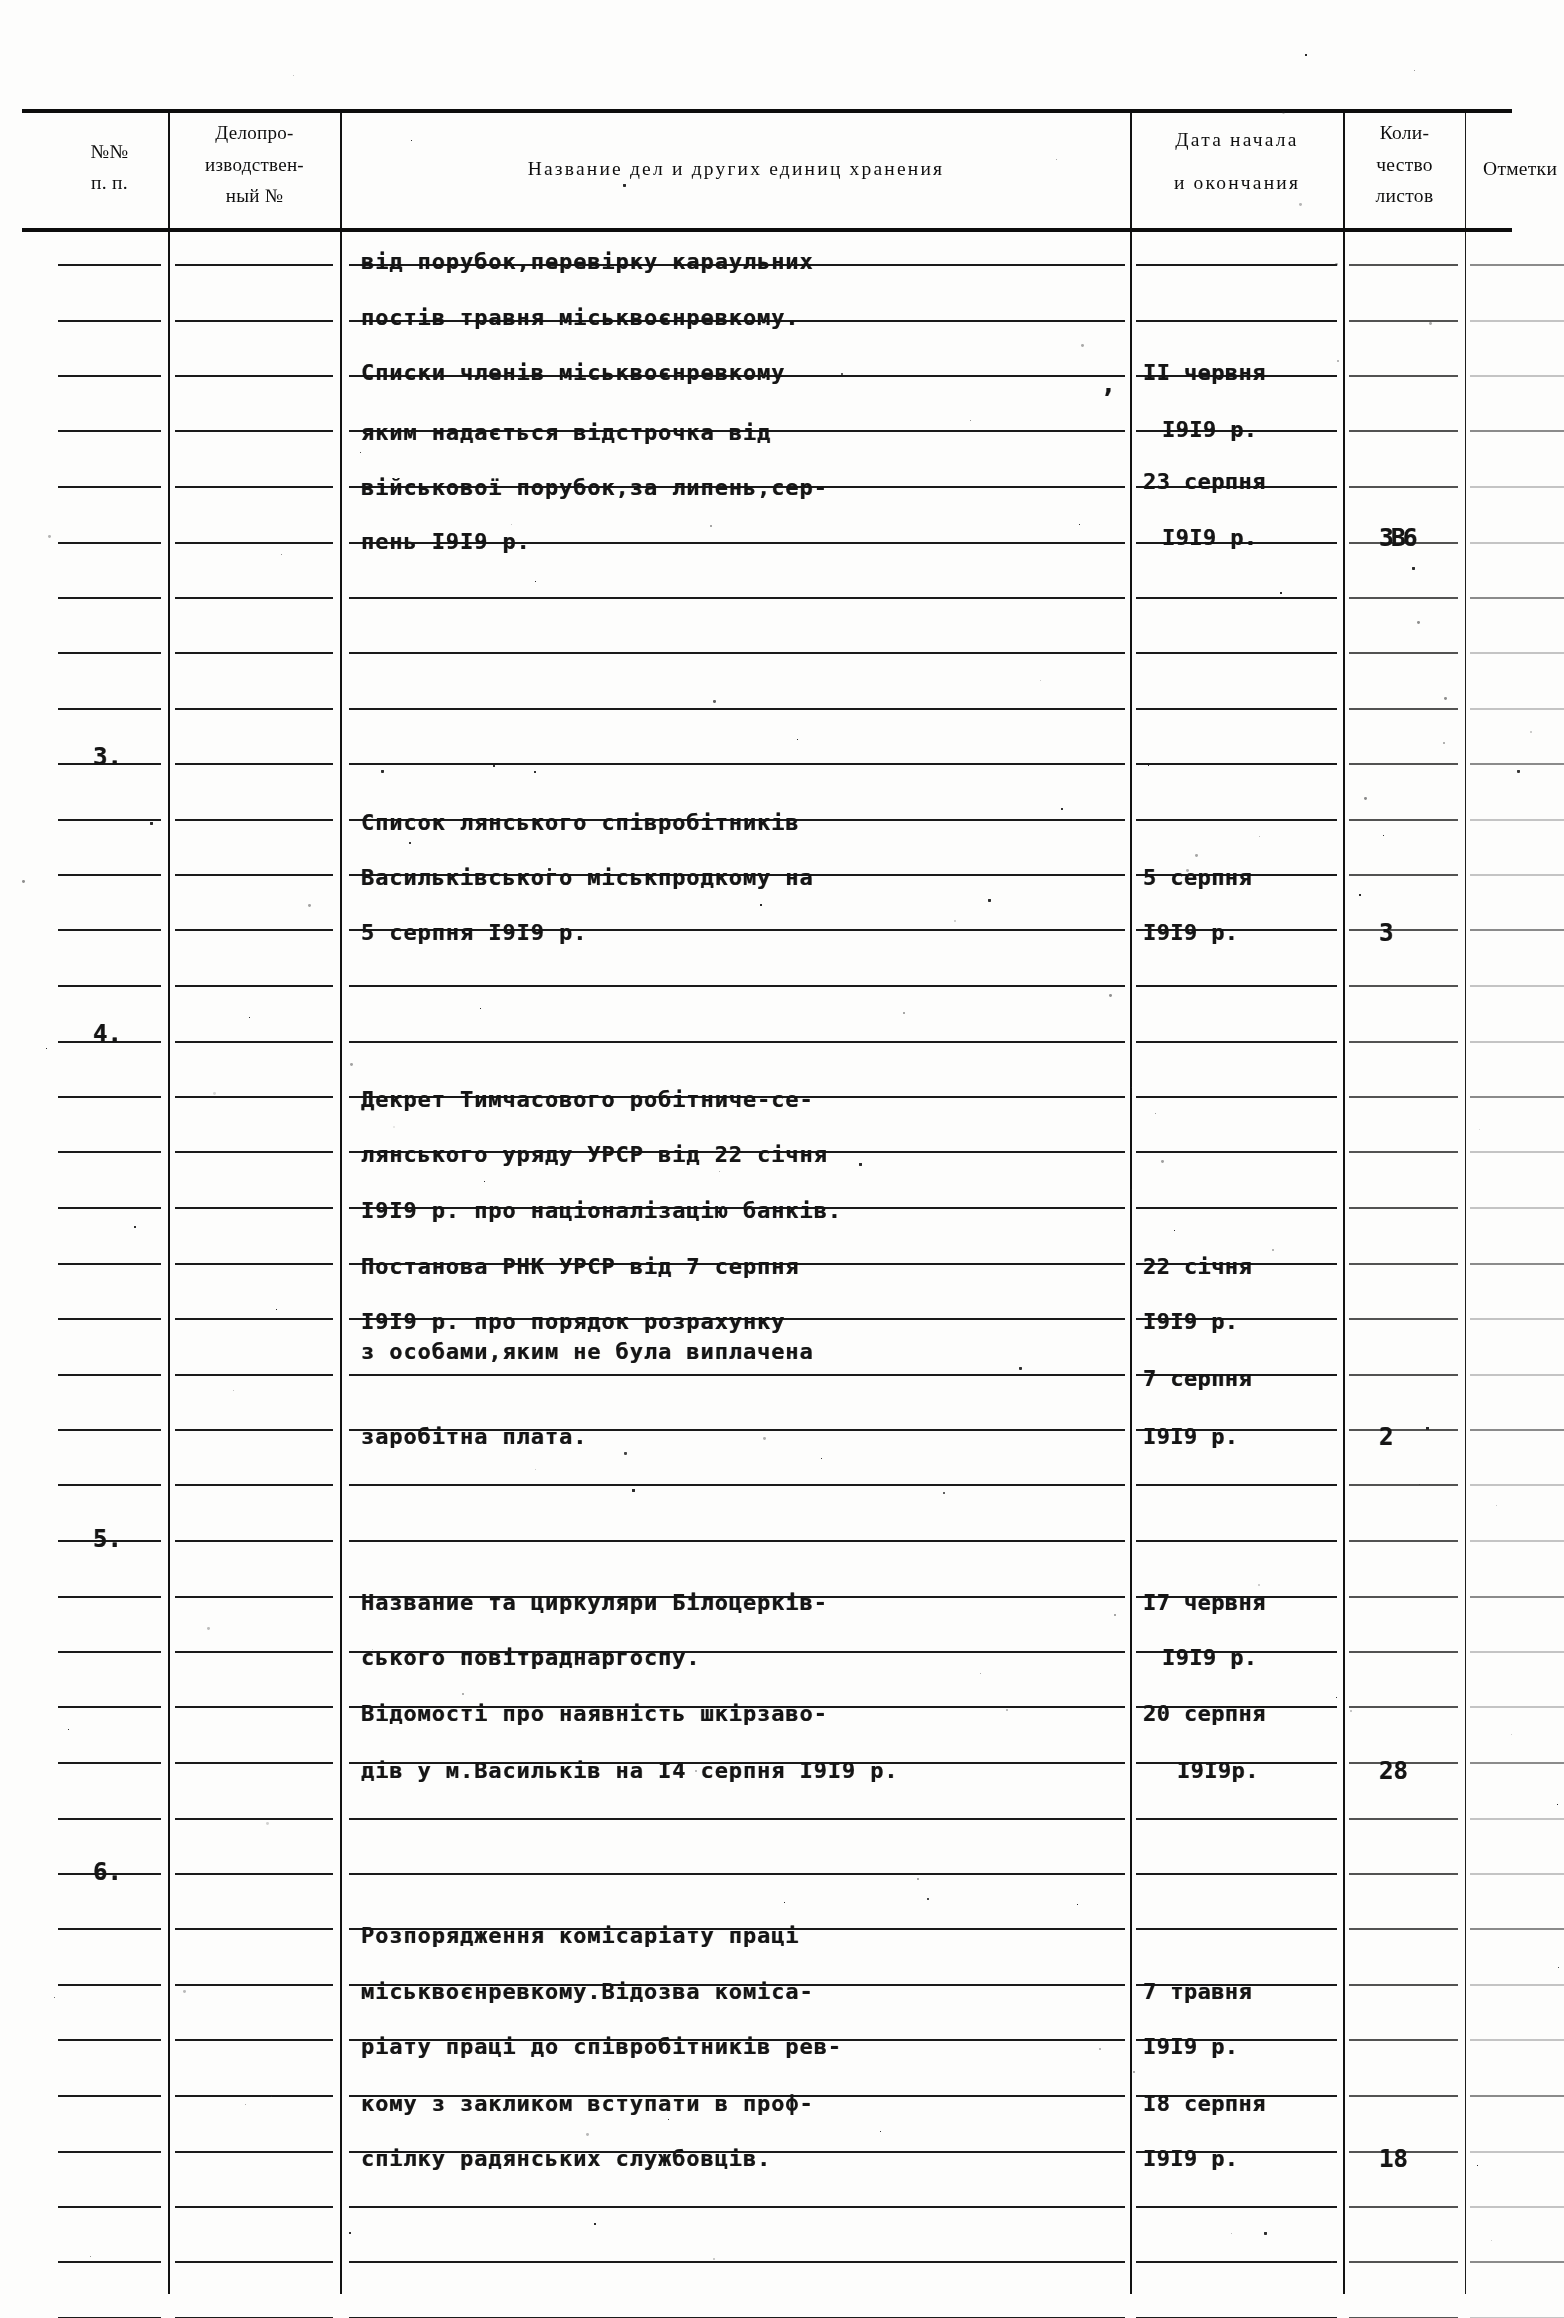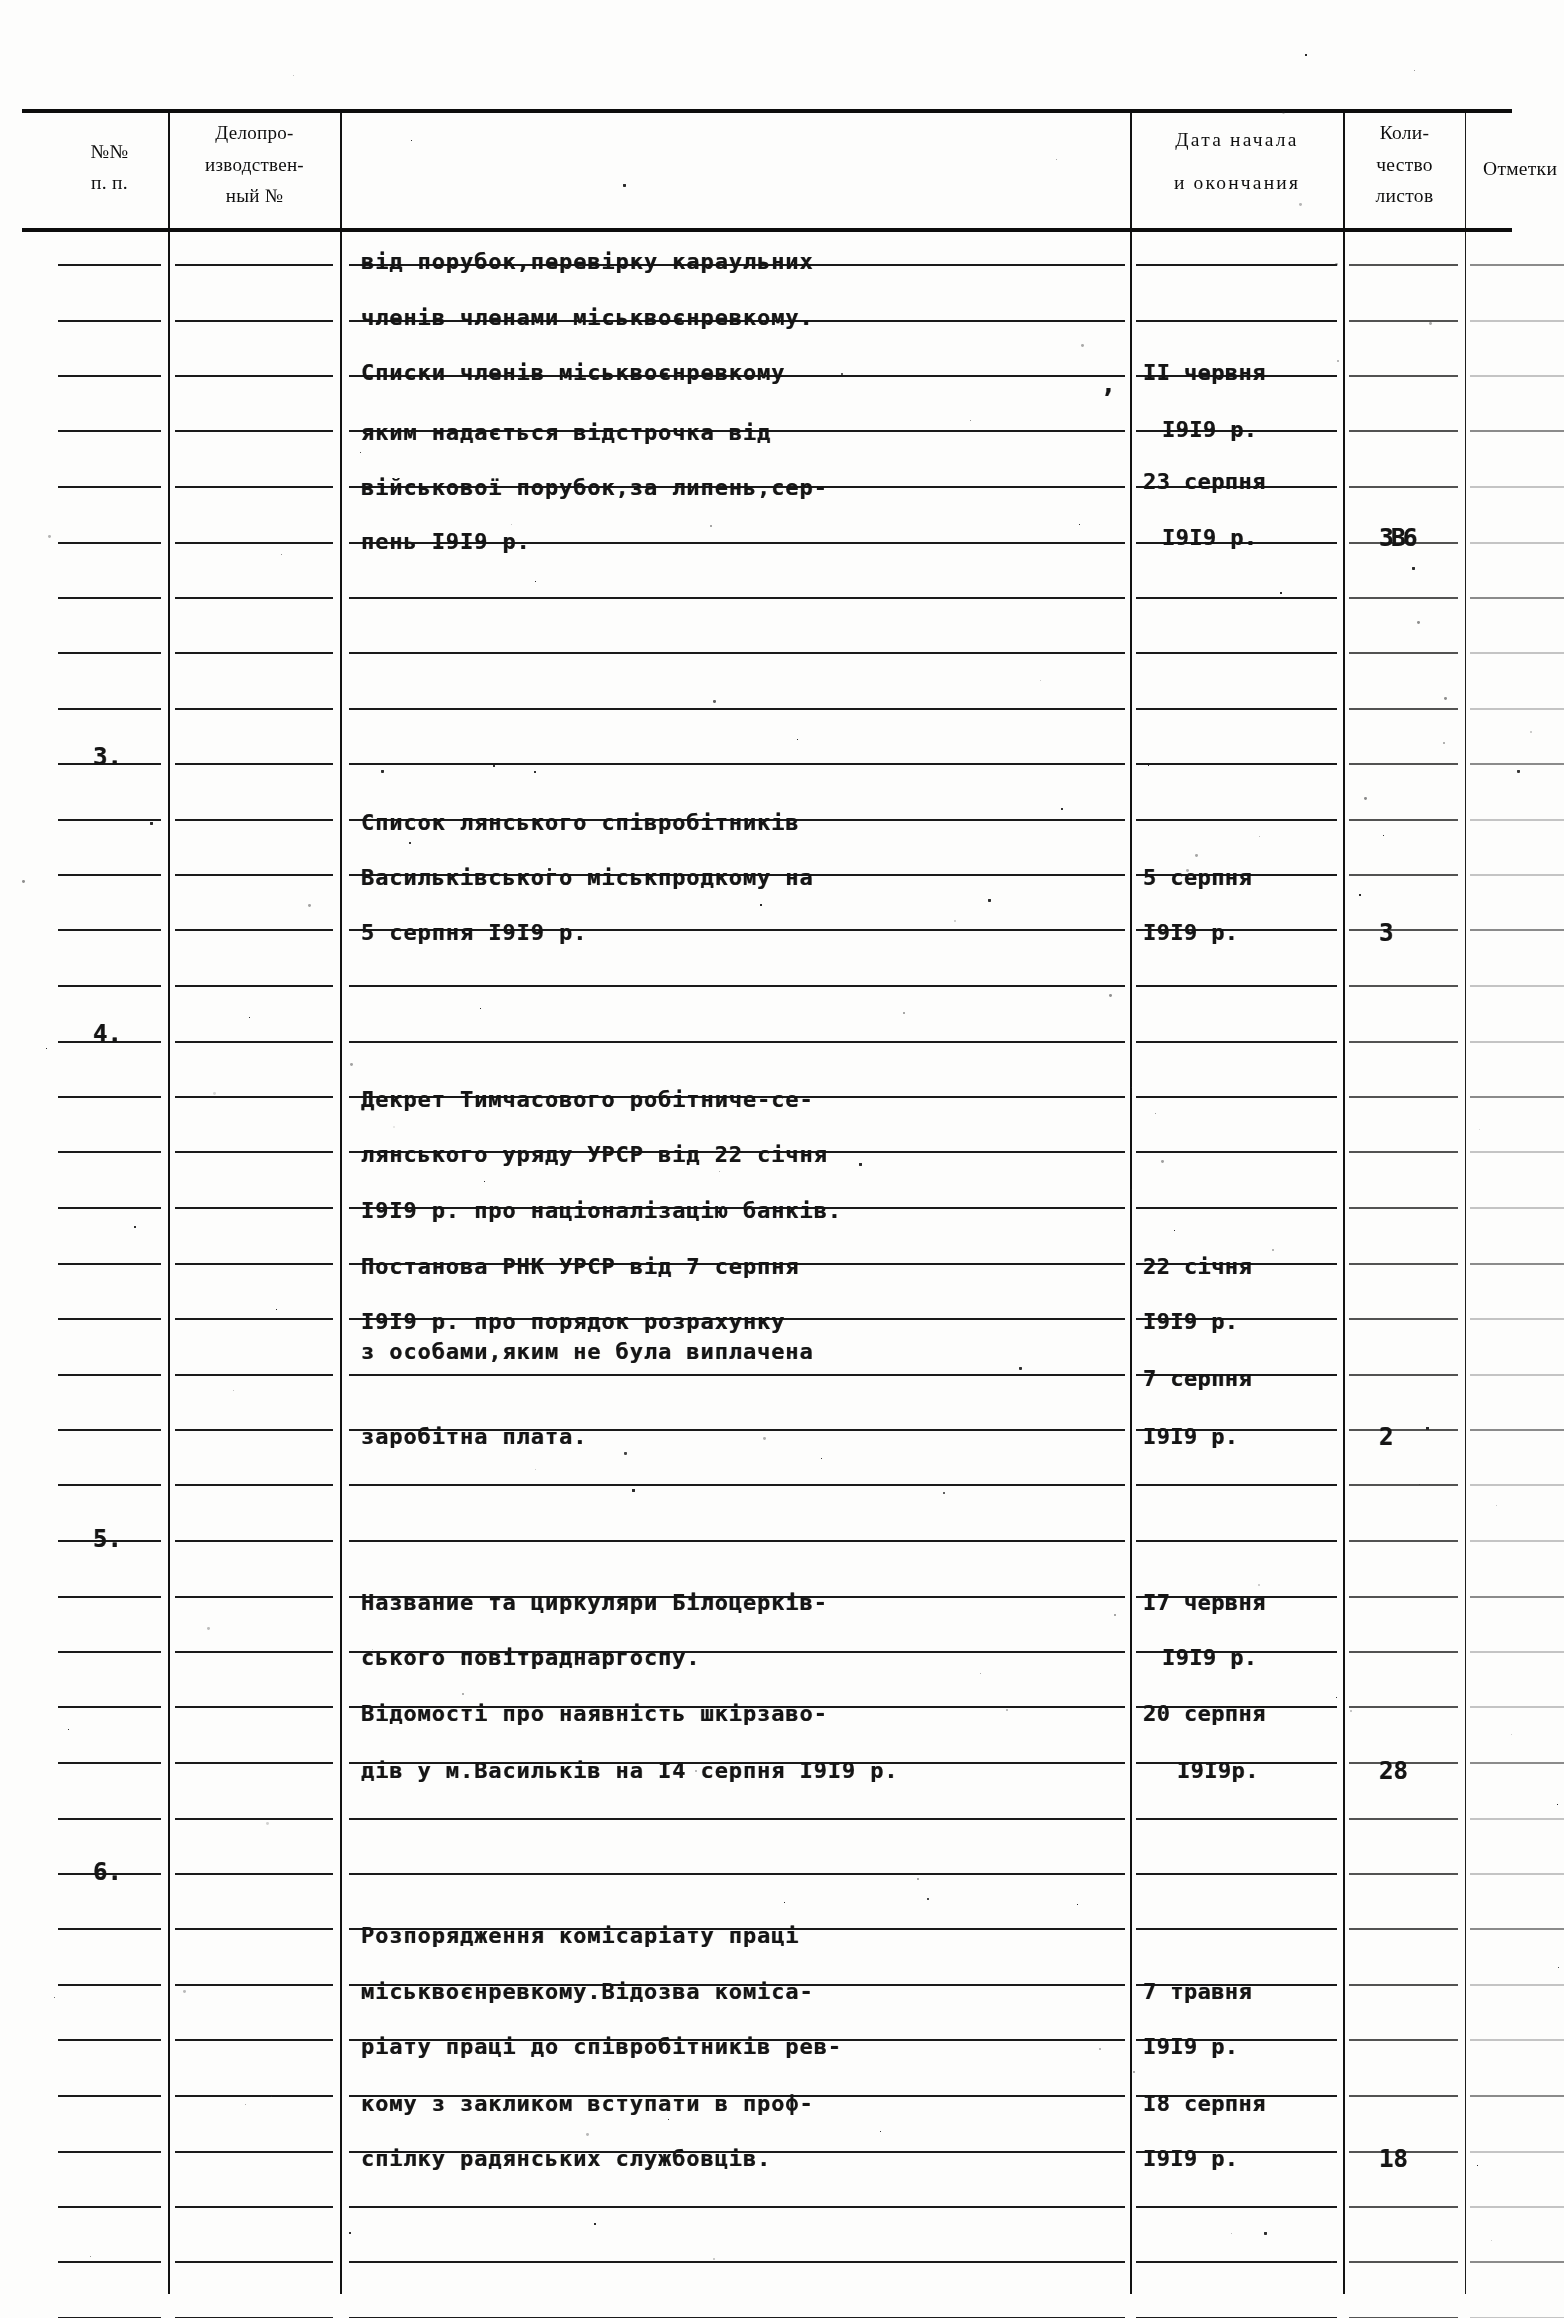--- a/index.html
+++ b/index.html
@@ -96,20 +96,21 @@
     <div class="hrule-thick" style="top:0px;"></div>
     <div class="hrule-thick b" style="top:119px;"></div>
 
     <div class="hdr" style="left:0px;   top:27.5px;  width:117px;">№№</div>
     <div class="hdr" style="left:0px;   top:59px;  width:117px;">п. п.</div>
 
     <div class="hdr" style="left:119px; top:8.7px;  width:169px; font-size:19px;">Делопро-</div>
     <div class="hdr" style="left:119px; top:41px;  width:169px; font-size:19px;">изводствен-</div>
     <div class="hdr" style="left:119px; top:72px; width:169px; font-size:19px;">ный №</div>
 
+    <div class="hdr sp" style="left:292px; top:45px; width:786px;">Название дел и других единиц хранения</div>
 
     <div class="hdr sp" style="left:1082px; top:16px; width:208px;">Дата начала</div>
     <div class="hdr sp" style="left:1082px; top:59px; width:208px;">и  окончания</div>
 
     <div class="hdr" style="left:1295px; top:8.7px;  width:117px;">Коли-</div>
     <div class="hdr" style="left:1295px; top:41px;  width:117px;">чество</div>
     <div class="hdr" style="left:1295px; top:72px; width:117px;">листов</div>
 
     <div class="hdr" style="left:1416px; top:45px; width:109px; text-align:left; padding-left:16px;">Отметки</div>
 
@@ -339,21 +340,21 @@
         <div class="rule" style="left: 7.2px; width: 103px; top: 2208px;"></div>
         <div class="rule" style="left: 124px; width: 158px; top: 2208px;"></div>
         <div class="rule" style="left: 298px; width: 776px; top: 2208px;"></div>
         <div class="rule" style="left: 1085px; width: 201px; top: 2208px;"></div>
         <div class="rule" style="left: 1298px; width: 109px; top: 2208px; opacity: 0.75;"></div>
         <div class="rule" style="left: 1419px; width: 107px; top: 2208px; opacity: 0.25;"></div>
       </div>
 
     <div id="content">
         <div class="tw" style="left: 310px; top: 142px;">від порубок,перевірку караульних</div>
-        <div class="tw" style="left: 310px; top: 198px;">членів членами міськвоєнревкому.</div>
+        <div class="tw" style="left: 310px; top: 198px;">постів травня міськвоєнревкому.</div>
         <div class="tw" style="left: 310px; top: 253px;">Списки членів міськвоєнревкому</div>
         <div class="tw" style="left: 310px; top: 313px;">яким надається відстрочка від</div>
         <div class="tw" style="left: 310px; top: 368px;">військової порубок,за липень,сер-</div>
         <div class="tw" style="left: 310px; top: 422px;">пень I9I9 р.</div>
         <div class="tw dt" style="left: 1092px; top: 253px;">IІ червня</div>
         <div class="tw dt" style="left: 1111px; top: 310px;">I9I9 р.</div>
         <div class="tw dt" style="left: 1092px; top: 362px;">23 серпня</div>
         <div class="tw dt" style="left: 1111px; top: 418px;">I9I9 р.</div>
         <div class="tw ovr" style="left: 1328px; top: 418px;">3B6</div>
         <div class="tw num" style="left: 42px; top: 637px;">3.</div>

